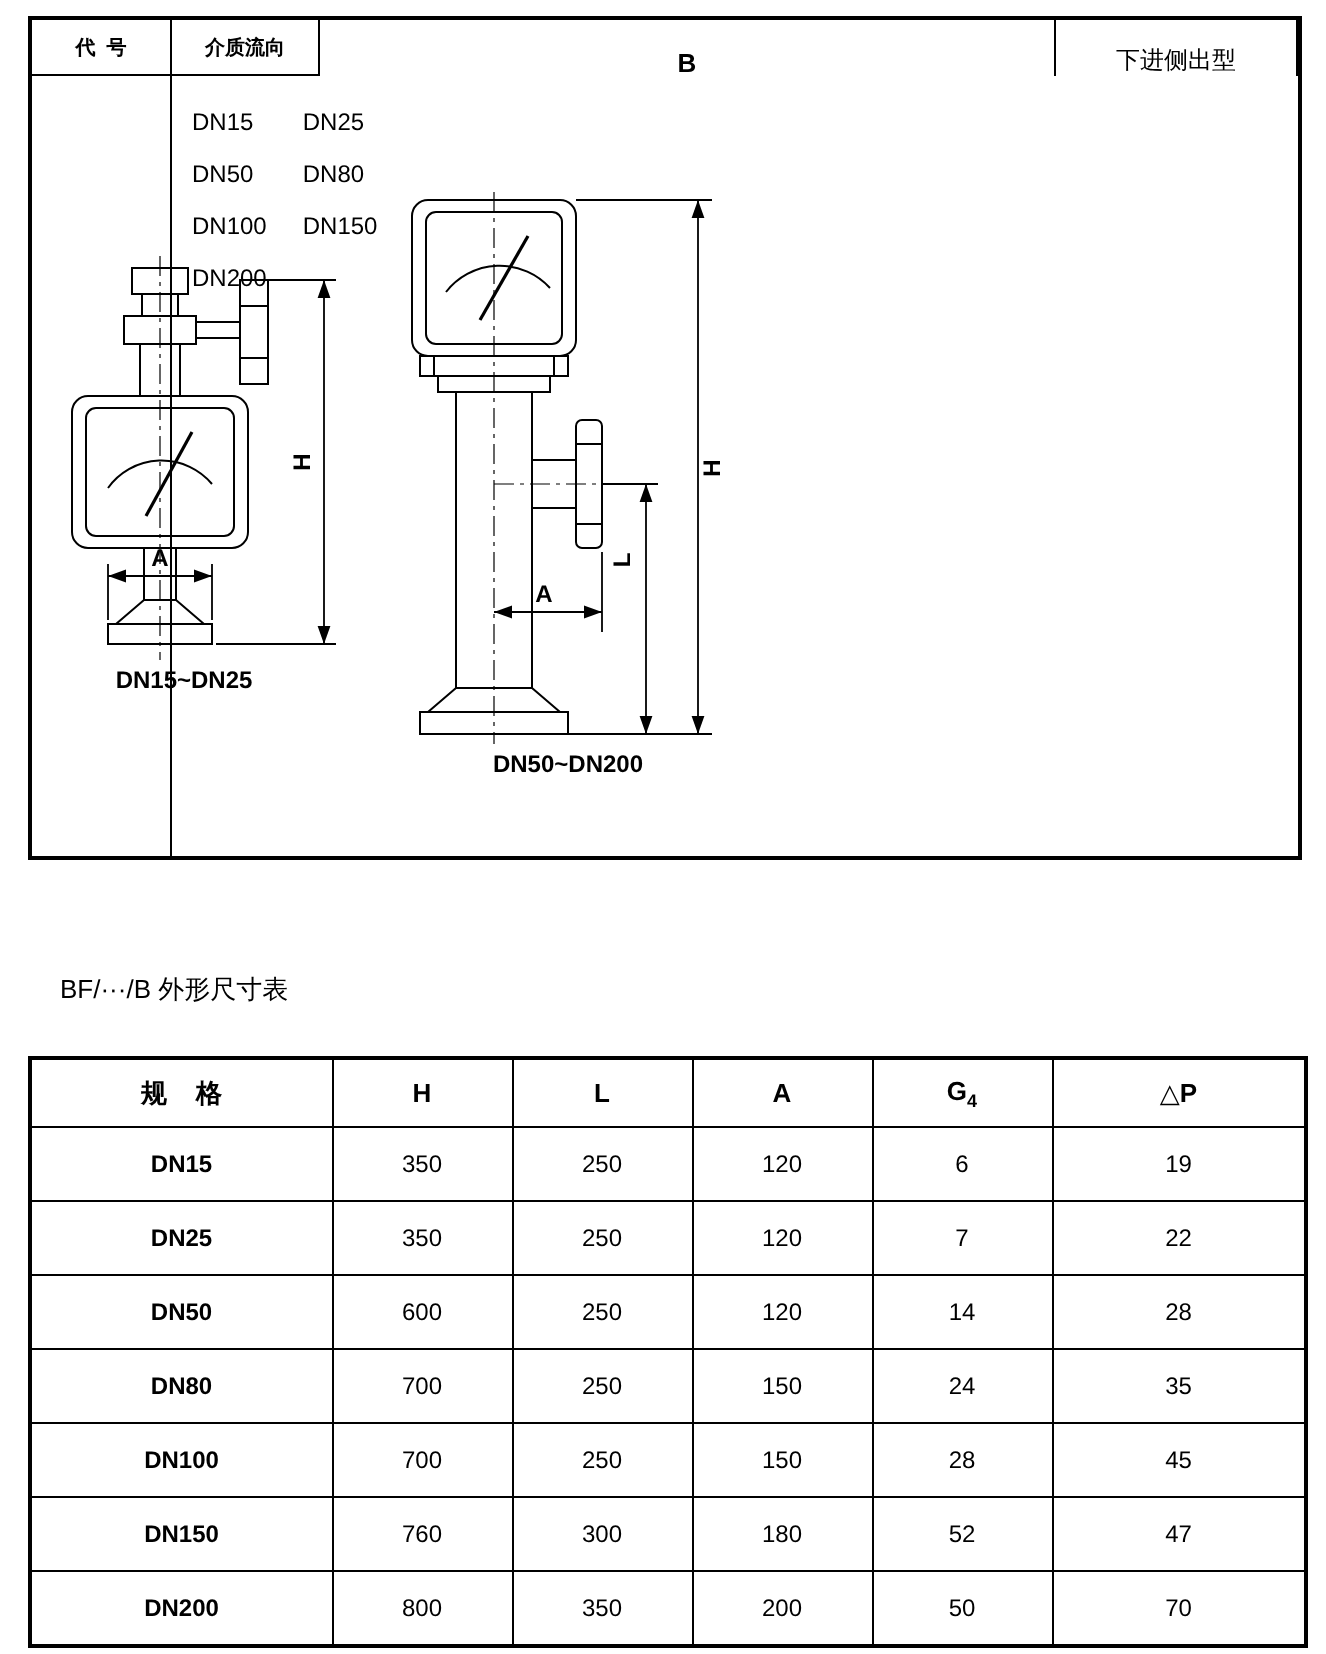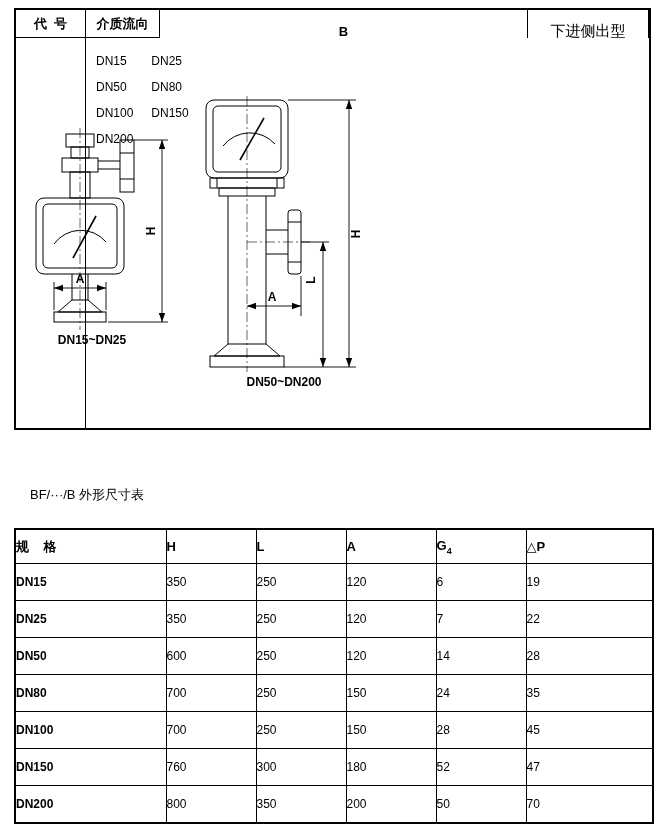--- a/index.html
+++ b/index.html
@@ -16,44 +16,44 @@
     border:2px solid #000;
     display:grid;
     grid-template-columns:70px 74px 368px 1fr;
     grid-template-rows:28px 1fr;
     background:#fff;
   }
   .cell{border-right:1px solid #000;box-sizing:border-box;}
   .cell.last{border-right:none;}
   .th{
     border-bottom:1px solid #000;
-    font-weight:bold;font-size:13px;
+    font-weight:bold;font-size:10px;
     display:flex;align-items:center;justify-content:center;
     white-space:pre;
   }
   .code-cell{padding-top:14px;text-align:center;font-size:13px;font-weight:bold;}
-  .flow-cell{padding-top:12px;text-align:center;font-size:15px;}
+  .flow-cell{padding-top:12px;text-align:center;font-size:12px;}
   .diagram-cell{position:relative;}
   .pipes-cell{
     padding:16px 0 0 10px;
     display:grid;grid-template-columns:max-content max-content;
     column-gap:18px;row-gap:12px;font-size:12px;align-content:start;
   }
 
   
   .caption{position:absolute;left:30px;top:486px;font-size:13px;}
 
   
   table.dims{
     position:absolute;left:14px;top:528px;width:638px;
     border-collapse:collapse;table-layout:fixed;
     border:2px solid #000;
   }
   table.dims th,table.dims td{
-    border:1px solid #000;text-align:left;vertical-align:middle;
+    border:1px solid #000;text-align:center;vertical-align:middle;
     padding:0;
   }
   table.dims th{height:33px;font-size:13px;font-weight:bold;white-space:pre;}
   table.dims td{height:36px;font-size:12px;}
   table.dims td.spec{font-weight:bold;}
   table.dims sub{font-size:9px;}
 
   
   svg{position:absolute;left:0;top:0;}
   svg text{font-family:"Liberation Sans","DejaVu Sans",sans-serif;font-size:12px;font-weight:bold;fill:#000;stroke:none;}

